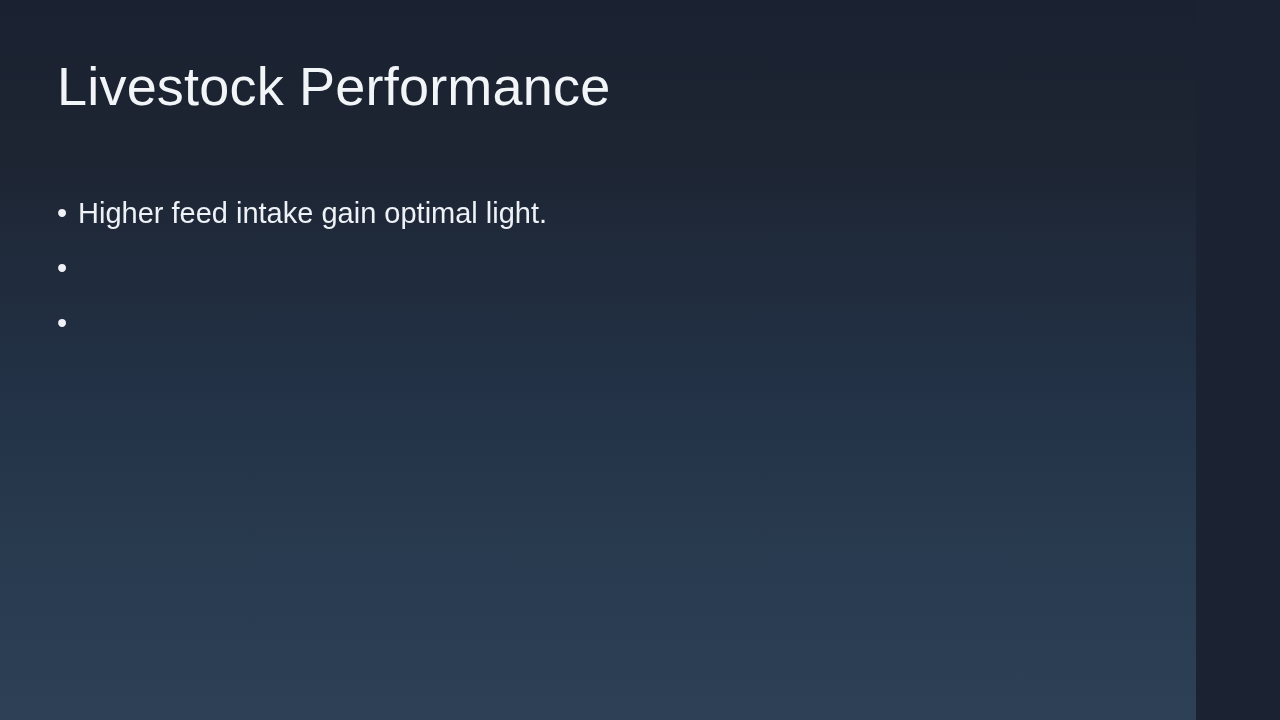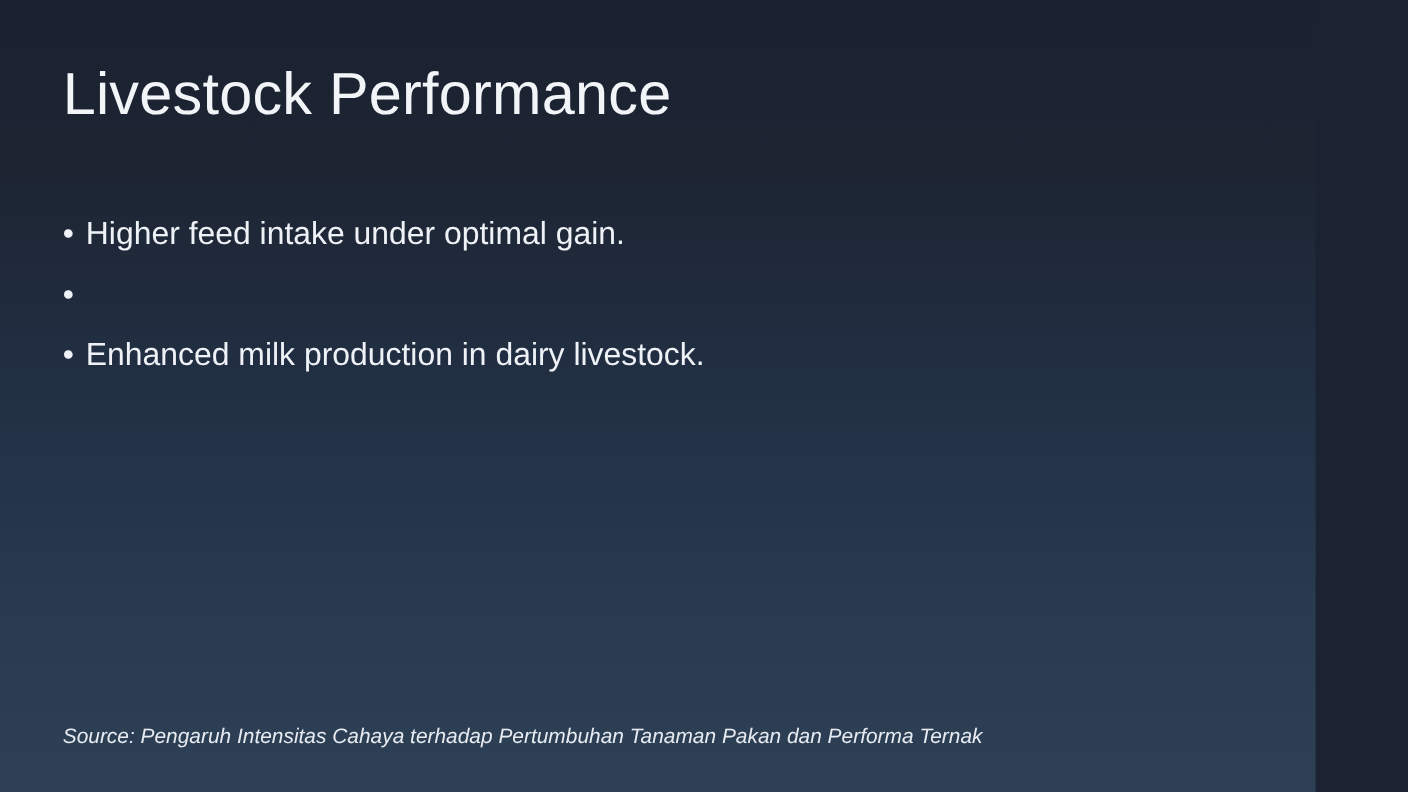--- a/index.html
+++ b/index.html
@@ -80,26 +80,24 @@
 </head>
 <body>
 
 <div class="slide">
 
   <h1 class="slide-title">Livestock Performance</h1>
 
   <ul class="bullet-list">
     <li class="bullet-item">
       <span class="bullet-marker">•</span>
-      <span class="bullet-text">Higher feed intake under optimal gain.</span>
+      <span class="bullet-text">Higher feed intake gain optimal light.</span>
     </li>
     <li class="bullet-item">
       <span class="bullet-marker">•</span>
     </li>
     <li class="bullet-item">
       <span class="bullet-marker">•</span>
-      <span class="bullet-text">Enhanced milk production in dairy livestock.</span>
     </li>
   </ul>
 
-  <p class="source-note">Source: Pengaruh Intensitas Cahaya terhadap Pertumbuhan Tanaman Pakan dan Performa Ternak</p>
 
 </div>
 
 </body></html>

